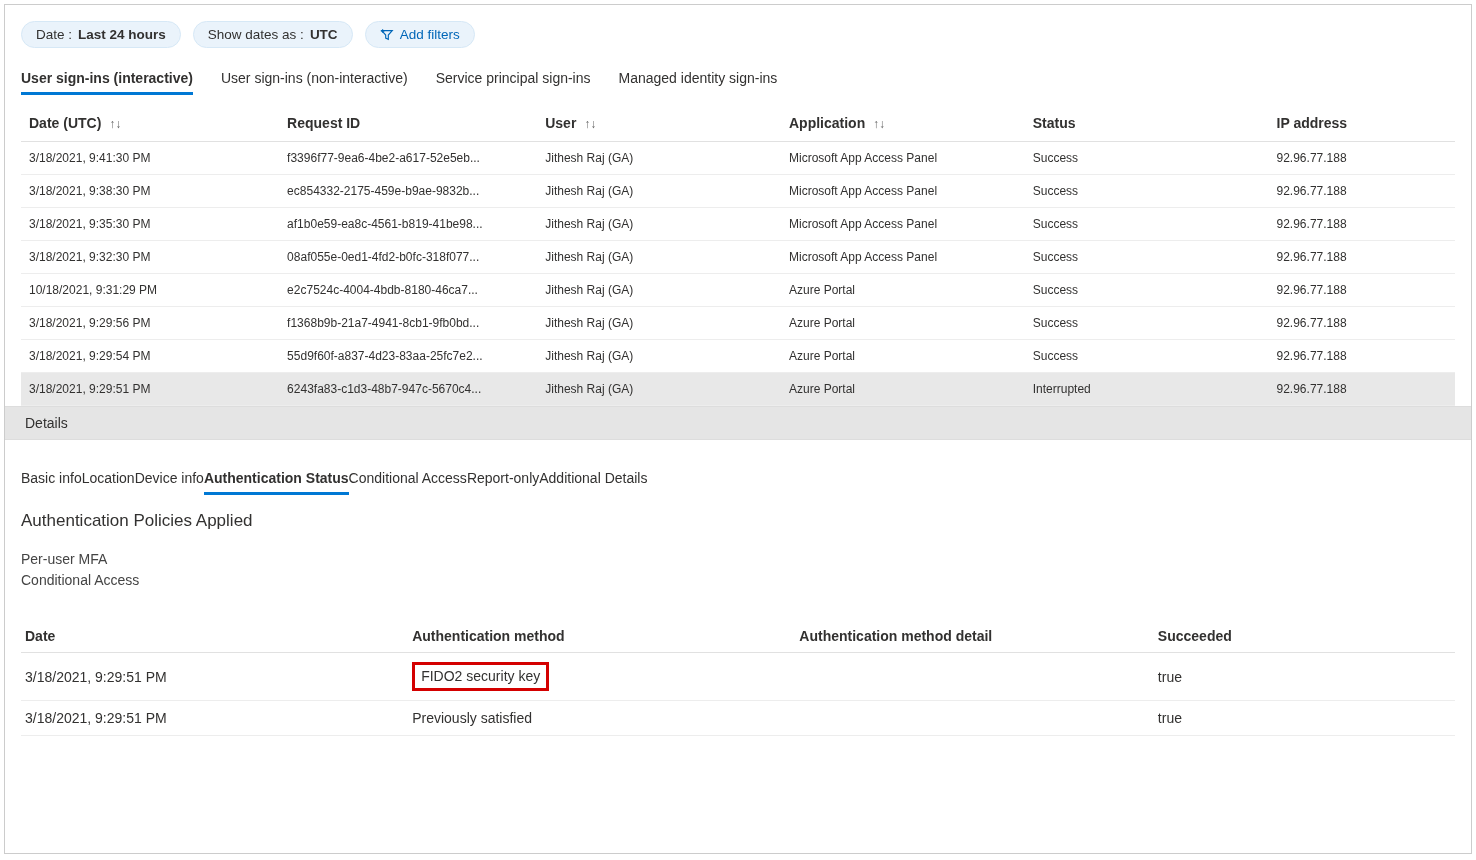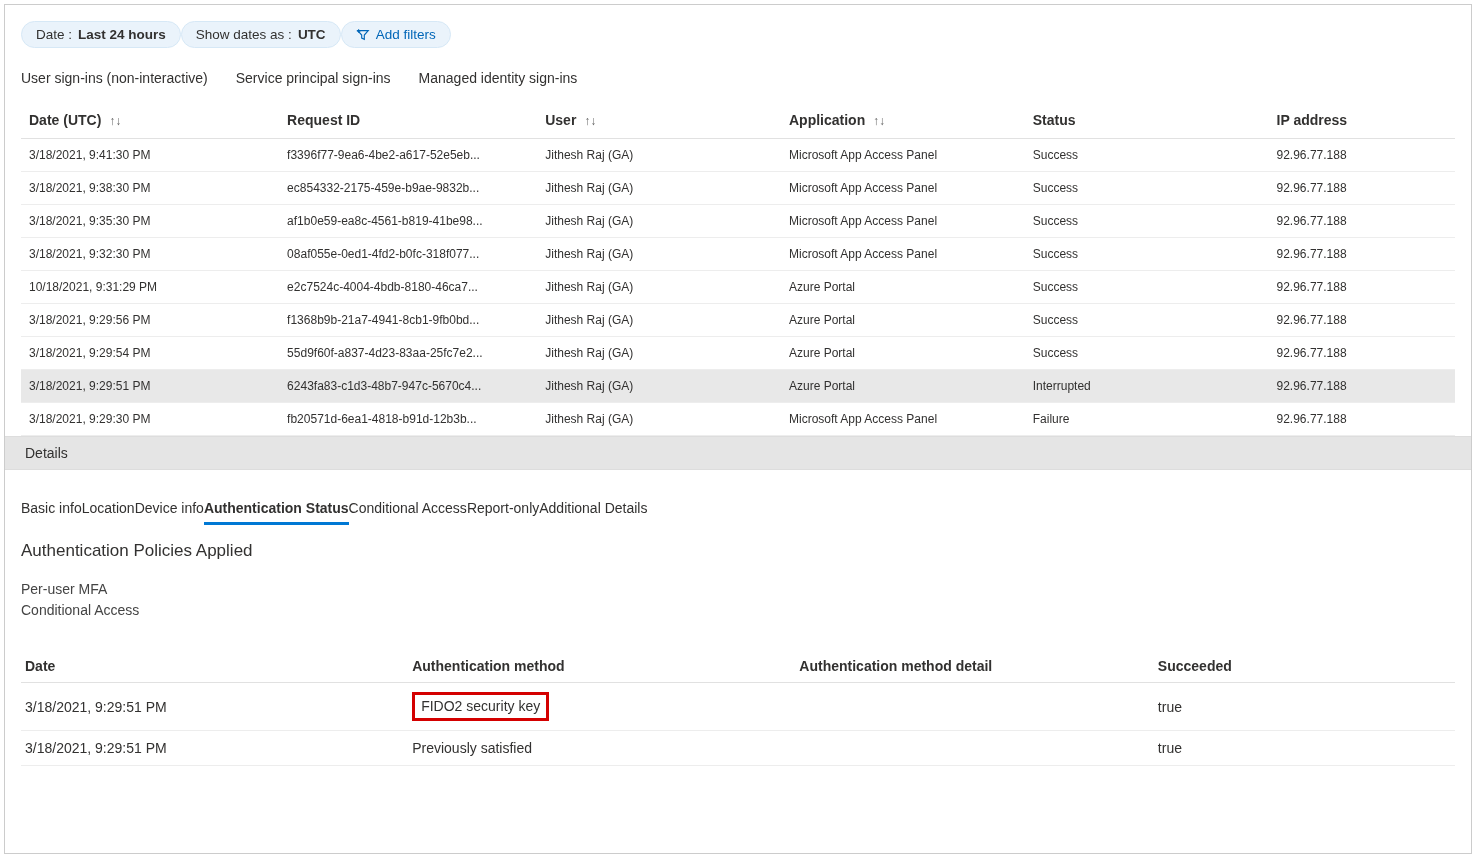--- a/index.html
+++ b/index.html
@@ -12,20 +12,21 @@
     padding: 4px;
   }
   .outer {
     border: 1px solid #ccc;
     min-height: 850px;
     padding: 16px 16px 0 16px;
   }
   
   .filters {
     display: flex;
+    gap: 12px;
     margin-bottom: 16px;
   }
   .pill {
     background: #eaf3fb;
     border: 1px solid #d6e8f6;
     border-radius: 16px;
     padding: 5px 14px;
     font-size: 13.5px;
     cursor: pointer;
     display: inline-flex;
@@ -176,20 +177,21 @@
       <svg viewBox="0 0 16 16">
         <path d="M2 3h12l-4.5 5v5l-3-1.5V8z" fill="none" stroke="#0066b8" stroke-width="1.3"></path>
         <line x1="3" y1="1.5" x2="3" y2="5.5" stroke="#0066b8" stroke-width="1.3"></line>
         <line x1="1" y1="3.5" x2="5" y2="3.5" stroke="#0066b8" stroke-width="1.3"></line>
       </svg>
       <span>Add filters</span>
     </div>
   </div>
 
   <div class="tabs">
+    <div class="tab active">User sign-ins (interactive)</div>
     <div class="tab">User sign-ins (non-interactive)</div>
     <div class="tab">Service principal sign-ins</div>
     <div class="tab">Managed identity sign-ins</div>
   </div>
 
   <table class="grid">
     <thead>
       <tr>
         <th class="col-date">
           <span>Date (UTC)</span>
@@ -264,28 +266,20 @@
           <td>Azure Portal</td>
           <td>Success</td>
           <td>92.96.77.188</td>
         </tr>
         <tr class="selected">
           <td>3/18/2021, 9:29:51 PM</td>
           <td>6243fa83-c1d3-48b7-947c-5670c4...</td>
           <td>Jithesh Raj (GA)</td>
           <td>Azure Portal</td>
           <td>Interrupted</td>
-          <td>92.96.77.188</td>
-        </tr>
-        <tr>
-          <td>3/18/2021, 9:29:30 PM</td>
-          <td>fb20571d-6ea1-4818-b91d-12b3b...</td>
-          <td>Jithesh Raj (GA)</td>
-          <td>Microsoft App Access Panel</td>
-          <td>Failure</td>
           <td>92.96.77.188</td>
         </tr>
       </tbody>
   </table>
 
   <div class="details-bar">
     <span>Details</span>
   </div>
 
   <div class="details-section">

